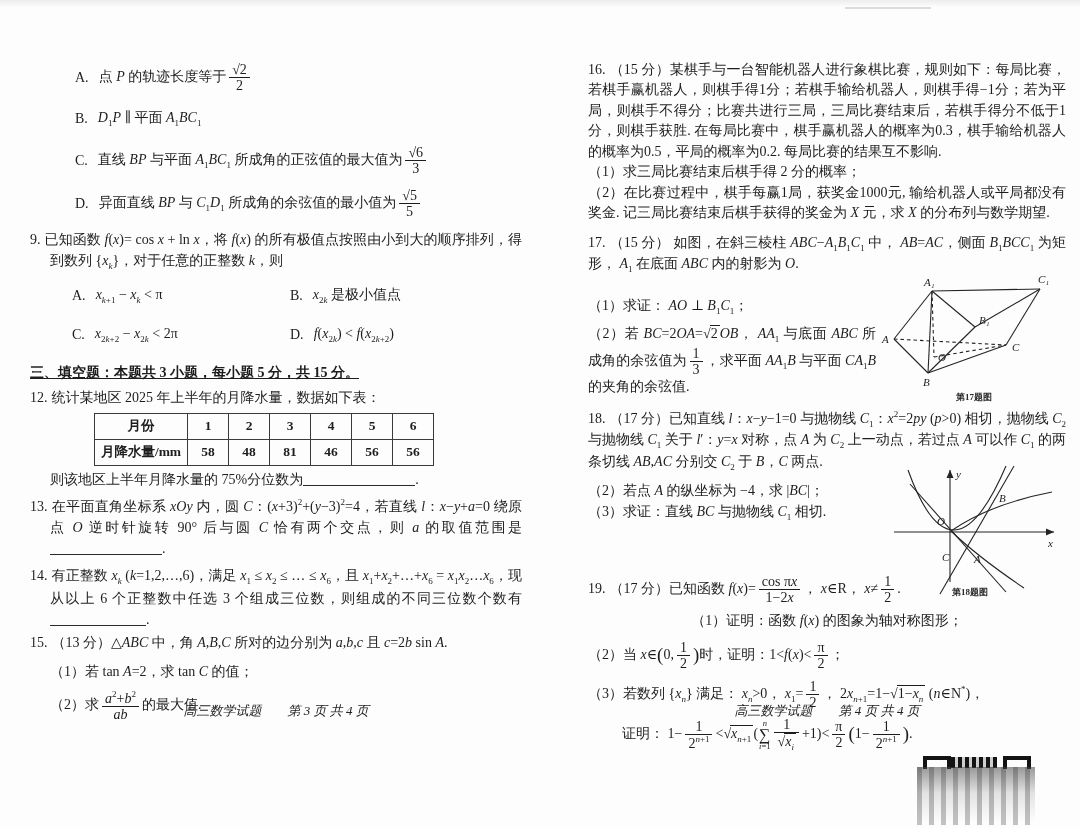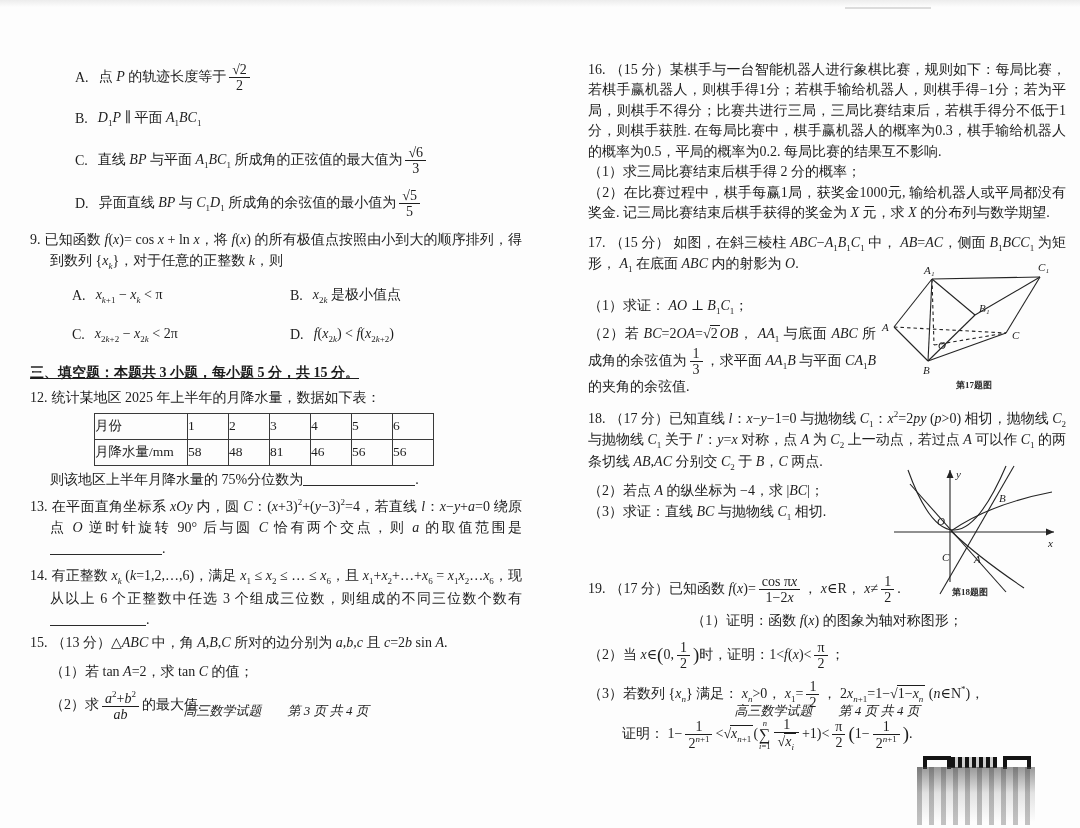--- a/index.html
+++ b/index.html
@@ -40,30 +40,30 @@
   .optlist .opt{margin-bottom:9px;display:flex;align-items:center;}
   .optlist .olabel{margin-right:10px;}
   
   .optgrid{display:grid;grid-template-columns:218px auto;margin-left:42px;
            row-gap:15px;margin-top:11px;}
   .optgrid .opt{display:flex;align-items:center;}
   .optgrid .olabel{margin-right:10px;}
   .sec{font-weight:700;margin:10px 0 4px 0;text-decoration:underline;}
   
   .tbl{border-collapse:collapse;margin:5px 0 3px 64px;}
-  .tbl td{border:1.3px solid #3a3a3a;text-align:left;padding:2px 0;font-size:13.5px;
-          height:21px;}
+  .tbl td{border:1.3px solid #3a3a3a;text-align:center;padding:2px 0;font-size:13.5px;
+          height:21px;font-weight:bold;}
   .tbl td.c0{width:92px;}
   .tbl td.cn{width:40px;}
   .footer{position:absolute;top:702px;font-size:13px;text-align:center;color:#222;font-style:italic;}
   .footer-left{left:30px;width:492px;}
   .footer-right{left:588px;width:478px;}
   .qblock{margin-bottom:8px;position:relative;}
   
-  .fig17{position:absolute;right:-8px;top:24px;width:196px;margin-left:37px;}
+  .fig17{position:absolute;right:-8px;top:36px;width:196px;margin-left:37px;}
   .fig18{position:absolute;right:-4px;top:54px;width:180px;}
   svg text{font-family:"Liberation Serif","DejaVu Serif",serif;}
   .vlabel{font-style:italic;font-size:11px;fill:#1d1d1d;}
   .cap{font-size:9px;fill:#2a2a2a;font-weight:700;}
   
   .top-line{position:absolute;left:845px;top:7px;width:86px;height:2px;background:#dcdcdc;}
   .smudge{position:absolute;left:905px;top:748px;width:160px;height:78px;}
   .smudge .br{position:absolute;top:8px;height:9px;border:4px solid #141414;border-bottom:none;}
   .smudge .br1{left:18px;width:20px;}
   .smudge .br2{left:98px;width:20px;}

